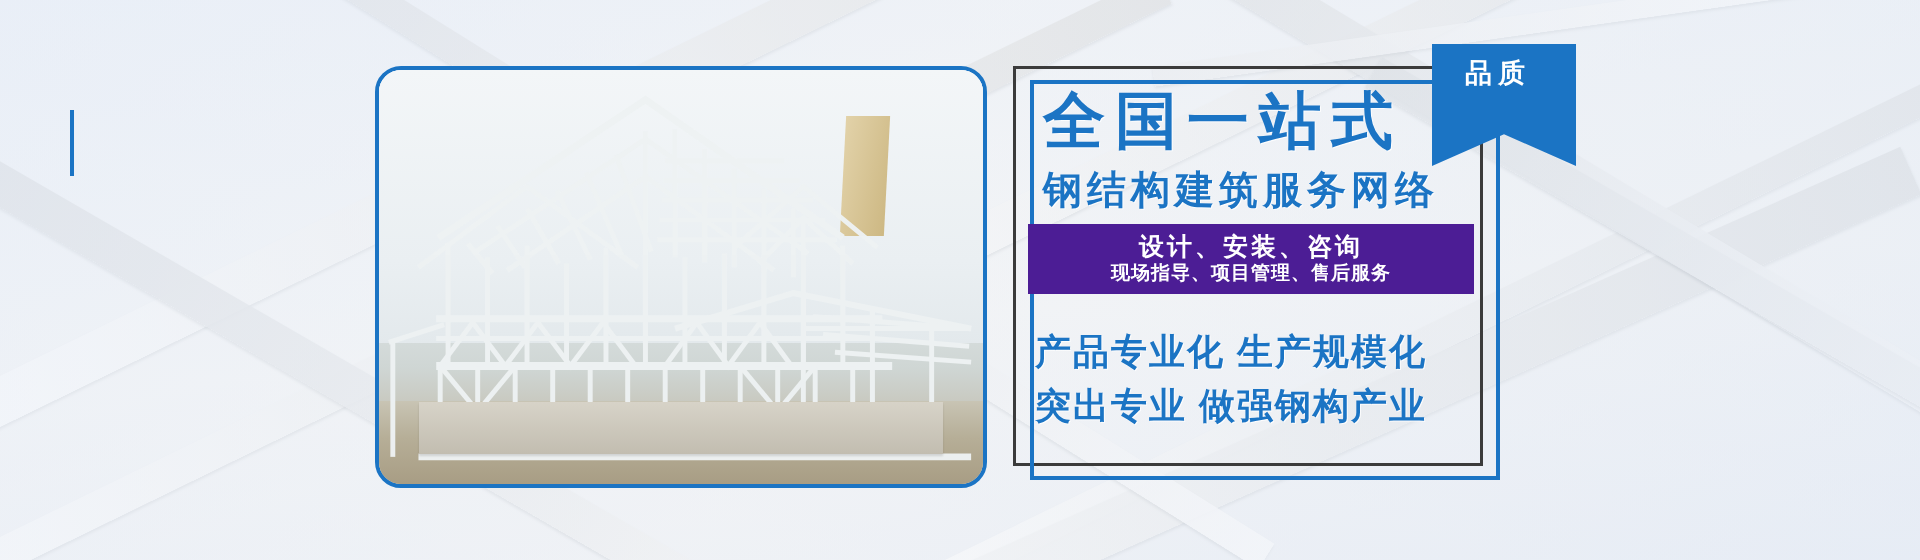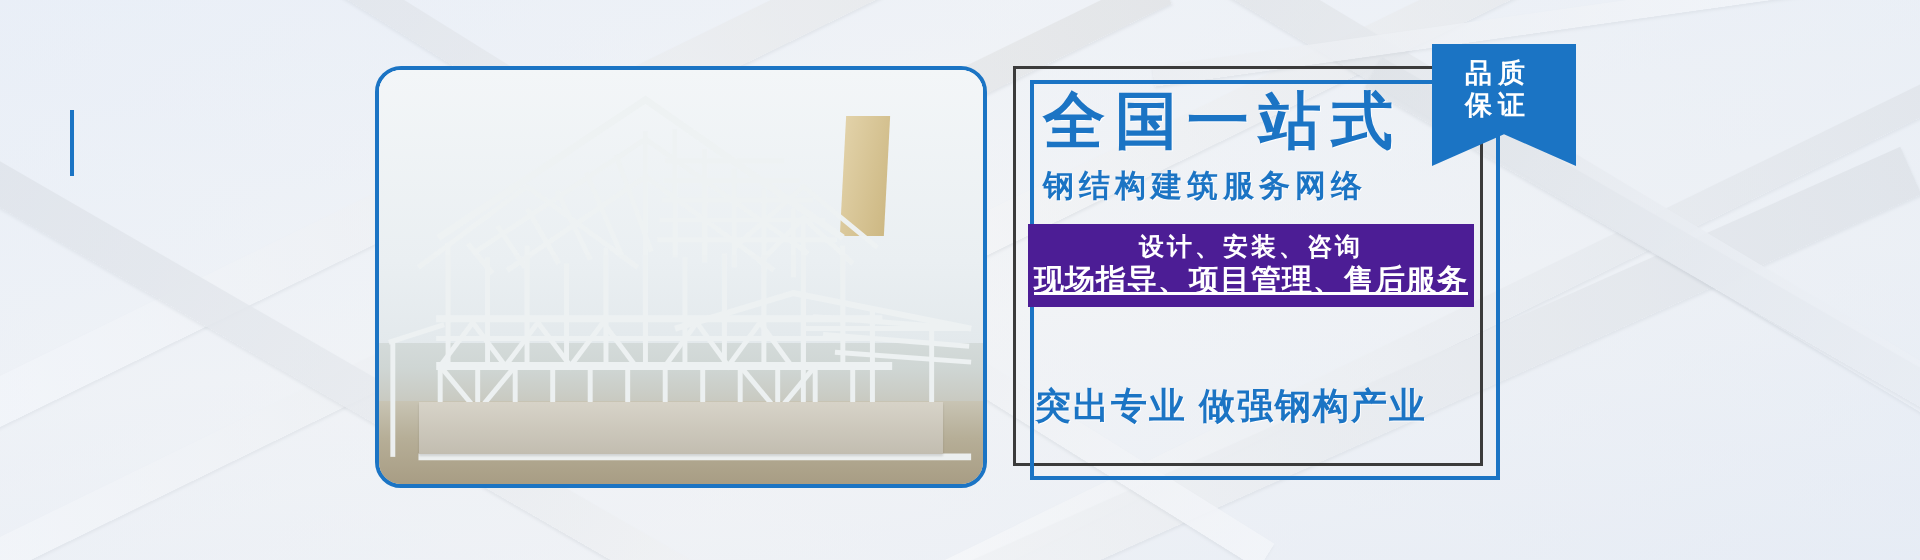--- a/index.html
+++ b/index.html
@@ -103,35 +103,35 @@
 
   .headline {
     position: absolute; left: 30px; top: 24px;
     font-size: 62px; font-weight: 700; color: #1b74c4;
     letter-spacing: 10px; line-height: 1;
     white-space: nowrap;
     text-shadow: 1px 1px 0 rgba(255,255,255,.85);
   }
   .subhead {
     position: absolute; left: 30px; top: 104px;
-    font-size: 31px; font-weight: 700; color: #1b74c4;
+    font-size: 39px; font-weight: 700; color: #1b74c4;
     letter-spacing: 5px; line-height: 1;
     white-space: nowrap;
     text-shadow: 1px 1px 0 rgba(255,255,255,.8);
   }
 
   .red-box {
     position: absolute; left: 15px; top: 158px;
     width: 446px; padding: 8px 0 10px;
     background: #4c1d95;
     text-align: center;
   }
   .red-line { color: #ffffff; font-weight: 700; line-height: 1.18; white-space: nowrap; }
   .red-line-1 { font-size: 25px; letter-spacing: 3px; }
-  .red-line-2 { font-size: 30px; letter-spacing: 1px; text-decoration: underline; }
+  .red-line-2 { font-size: 19px; letter-spacing: 1px; }
 
   .slogan {
     position: absolute; left: 22px;
     font-size: 36px; font-weight: 700; color: #1b74c4;
     letter-spacing: 2px; line-height: 1; white-space: nowrap;
     text-shadow: 1px 1px 0 rgba(255,255,255,.8);
   }
   .slogan-1 { top: 268px; }
   .slogan-2 { top: 322px; }
 
@@ -274,26 +274,26 @@
     <div class="panel-inner">
       <div class="headline">全国一站式</div>
 
       <div class="subhead">钢结构建筑服务网络</div>
 
       <div class="red-box">
         <div class="red-line red-line-1">设计、安装、咨询</div>
         <div class="red-line red-line-2">现场指导、项目管理、售后服务</div>
       </div>
 
+      <div class="slogan slogan-1">产品专业化  生产规模化</div>
       <div class="slogan slogan-2">突出专业  做强钢构产业</div>
     </div>
   </div>
 
   <div class="badge-tail"></div>
   <div class="badge">
     <div class="badge-shape"></div>
     <div class="badge-text">
       <div>品质</div>
-      <div>保证</div>
     </div>
   </div>
 
 </div>
 
 </body></html>

